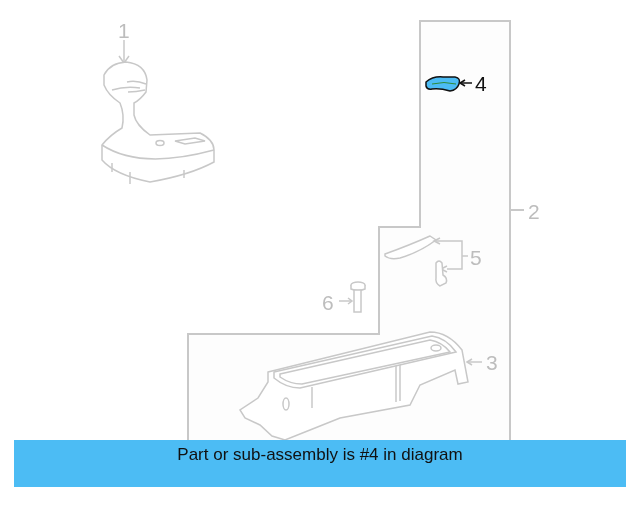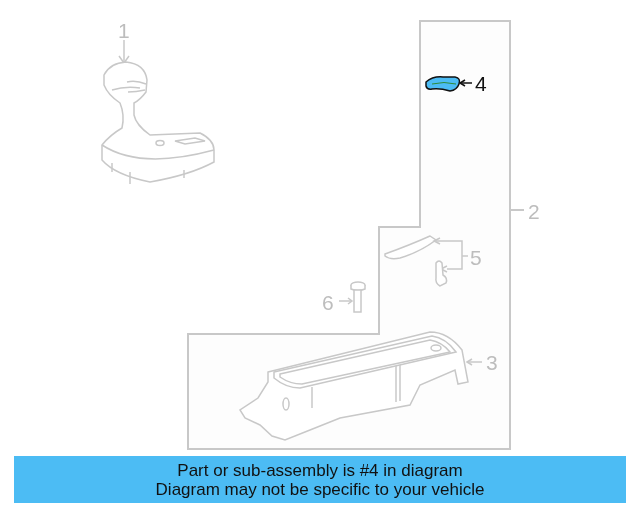--- a/index.html
+++ b/index.html
@@ -4,21 +4,21 @@
   <style>
     html, body { margin: 0; padding: 0; background: #ffffff; }
     body { width: 640px; height: 512px; position: relative; overflow: hidden; font-family: "Liberation Sans", sans-serif; }
     .canvas { position: absolute; left: 0; top: 0; width: 640px; height: 512px; }
     .callout {
       position: absolute; font-family: "Liberation Sans", sans-serif;
       font-size: 21px; color: #bdbdbd; line-height: 1;
     }
     .callout.active { color: #111111; }
     .banner {
-      position: absolute; left: 14px; top: 456px; width: 612px; height: 47px;
+      position: absolute; left: 14px; top: 440px; width: 612px; height: 47px;
       background: #4cbcf4; text-align: center; color: #111111;
       font-family: "Liberation Sans", sans-serif; font-size: 17px; line-height: 19px;
       padding-top: 5px; box-sizing: border-box;
     }
     .banner div { white-space: nowrap; }
   </style>
 </head>
 <body>
 
 <svg class="canvas" viewBox="0 0 640 512" xmlns="http://www.w3.org/2000/svg">
@@ -79,14 +79,13 @@
 
 <span class="callout" style="left:118px; top:20px;">1</span>
 <span class="callout" style="left:528px; top:201px;">2</span>
 <span class="callout" style="left:486px; top:352px;">3</span>
 <span class="callout active" style="left:475px; top:73px;">4</span>
 <span class="callout" style="left:470px; top:247px;">5</span>
 <span class="callout" style="left:322px; top:292px;">6</span>
 
 <div class="banner">
   <div>Part or sub-assembly is #4 in diagram</div>
-  <div>Diagram may not be specific to your vehicle</div>
 </div>
 
 </body></html>

